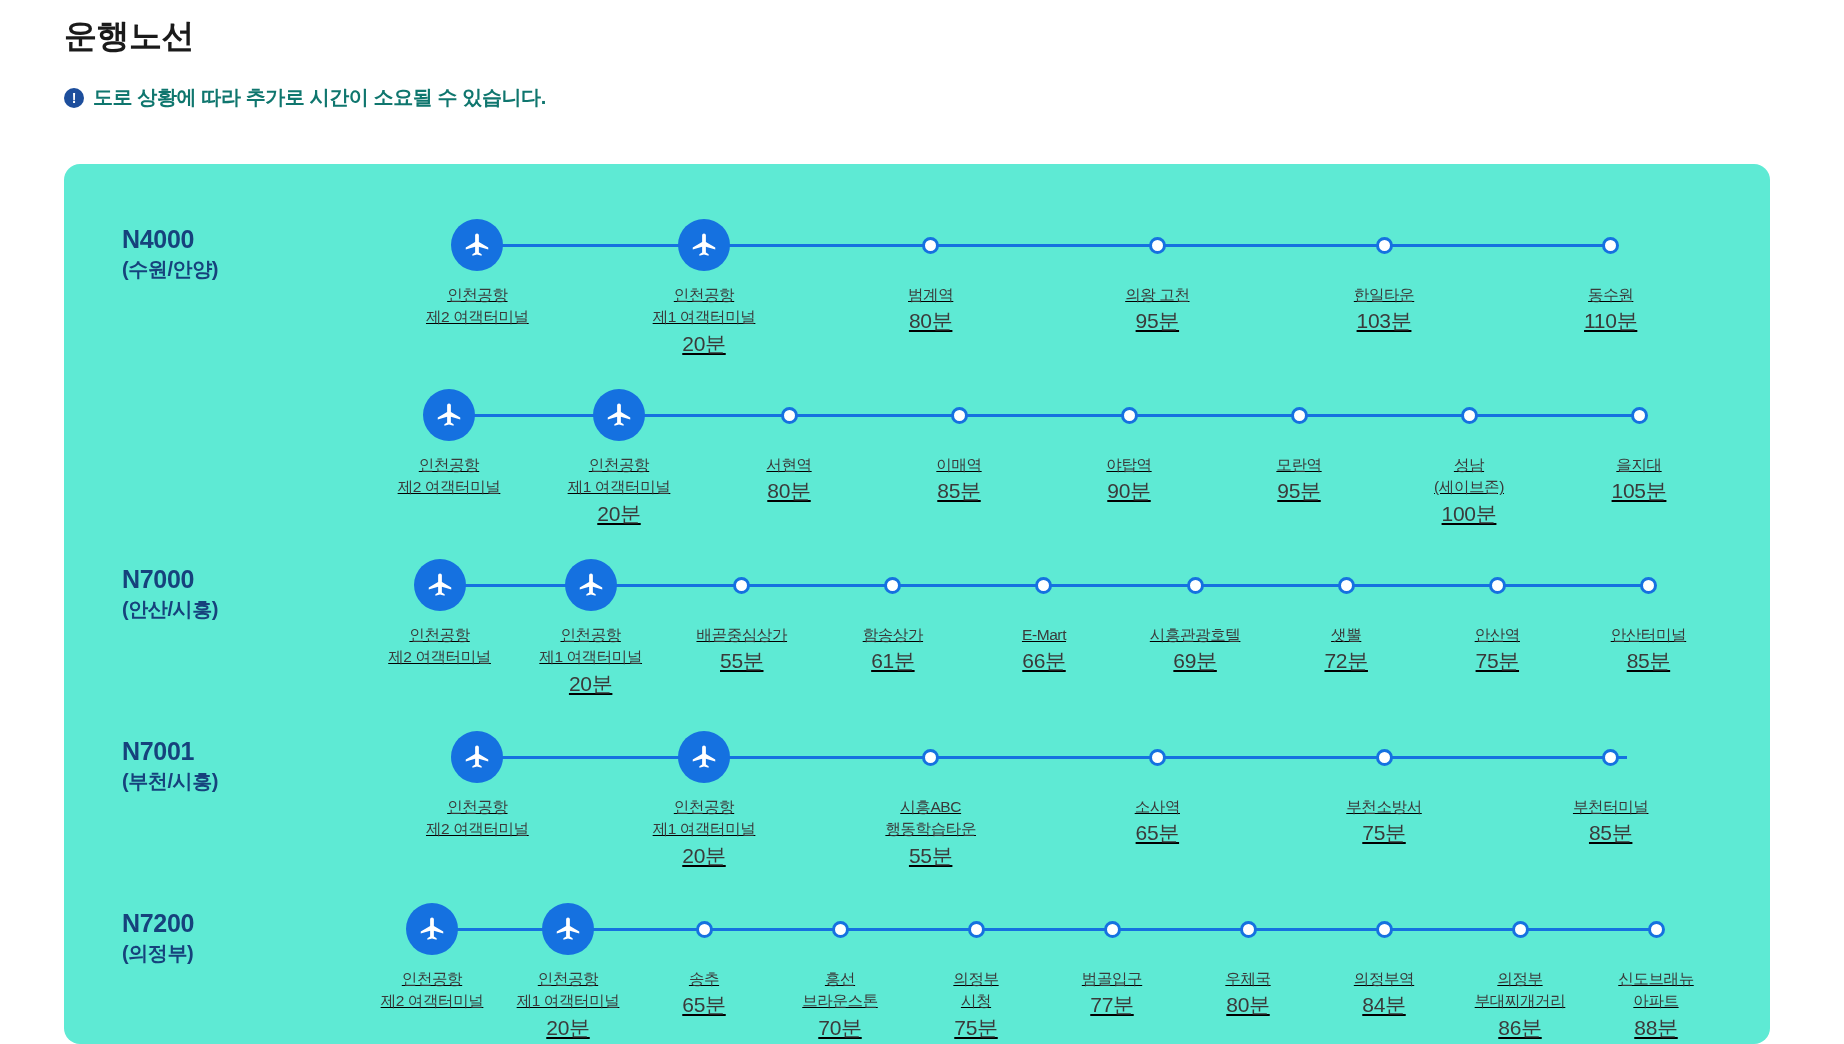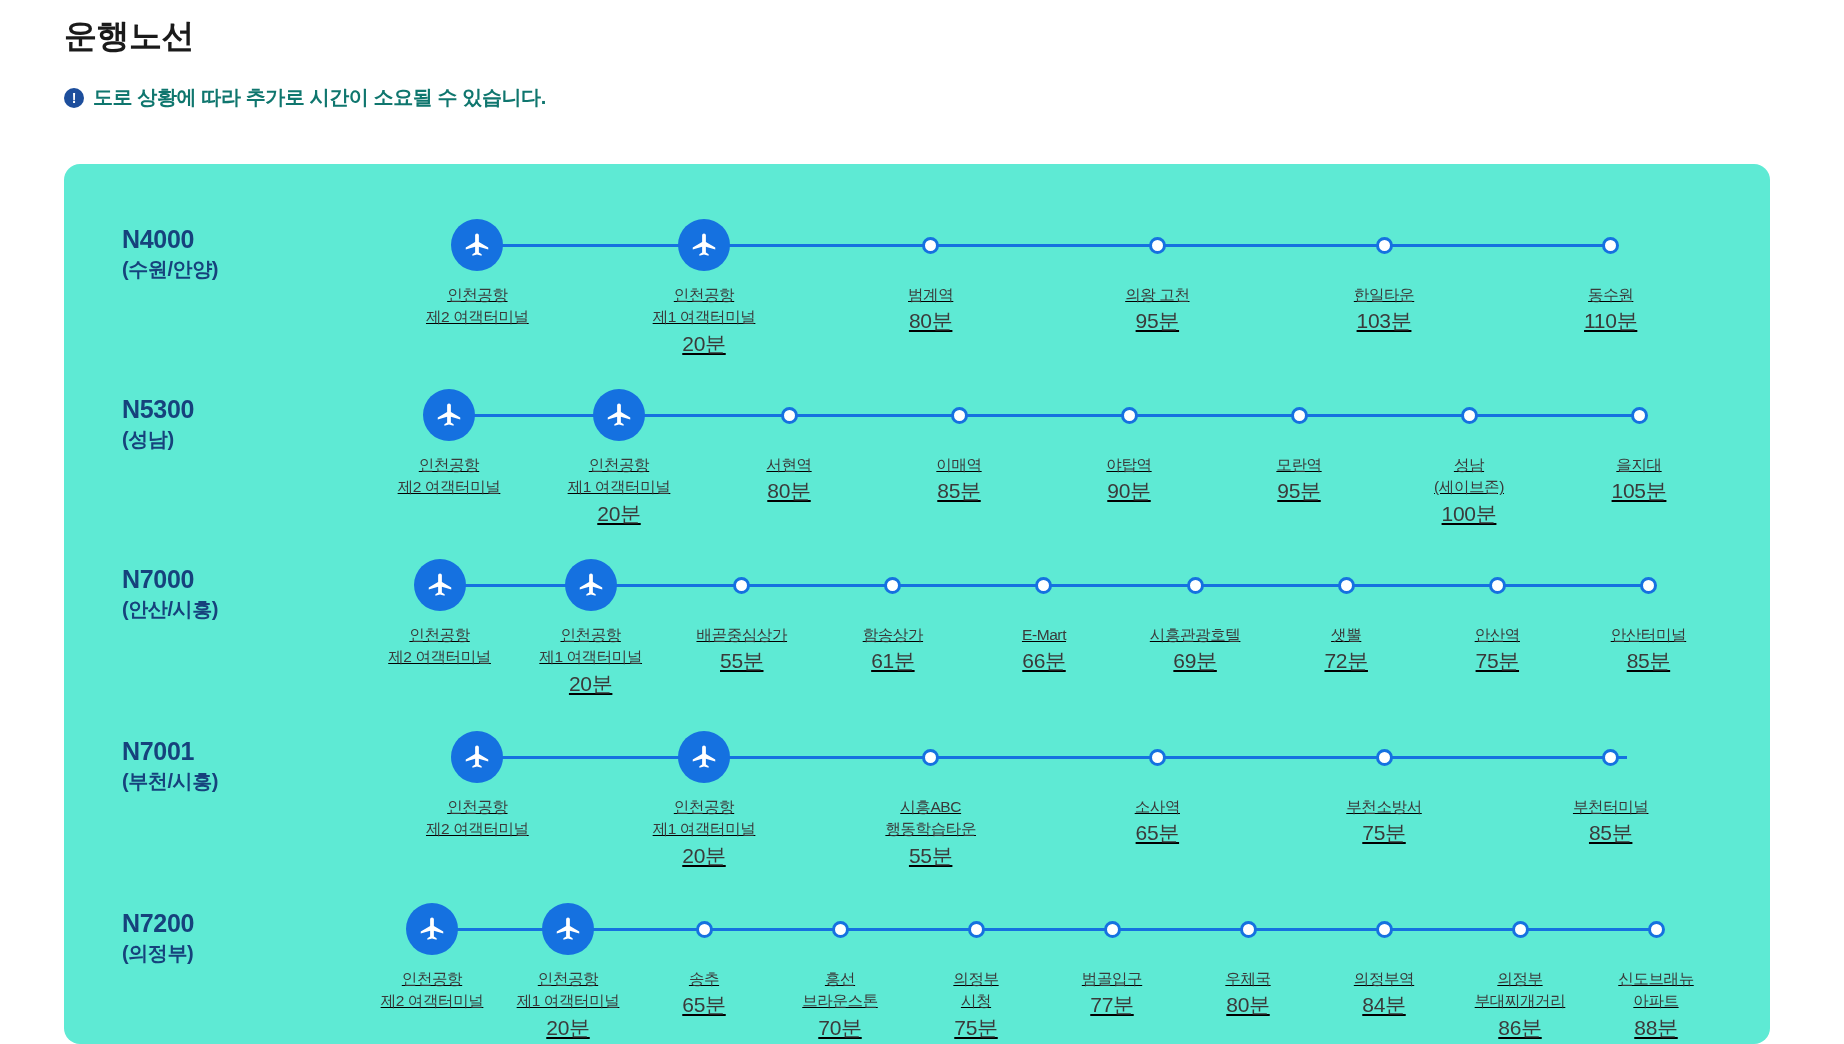--- a/index.html
+++ b/index.html
@@ -238,24 +238,20 @@
               <div class="node-wrap">
                 <div class="node-dot"></div>
               </div>
               <div class="stop-text">동수원</div>
               <div class="stop-time">110분</div>
             </div>
           </div>
         </div>
       </div>
       <div class="route-row r1">
-        <div class="route-label">
-          <div class="route-code">N5300</div>
-          <div class="route-area">(성남)</div>
-        </div>
         <div class="timeline">
           <div class="track" style="left: 6.25%; right: 6.25%;"></div>
           <div class="stops">
             <div class="stop">
               <div class="node-wrap">
                 <div class="node-airport">
                   <svg viewBox="0 0 24 24" aria-hidden="true">
                     <path fill="#ffffff" d="M21 15.5v-1.6l-7.5-4.4V4.2c0-.85-.65-1.5-1.5-1.5s-1.5.65-1.5 1.5v5.3L3 13.9v1.6l7.5-2.2v4.6L8.3 19.3v1.2L12 19.6l3.7.9v-1.2l-2.2-1.4v-4.6l7.5 2.2z"></path>
                   </svg>
                 </div>

